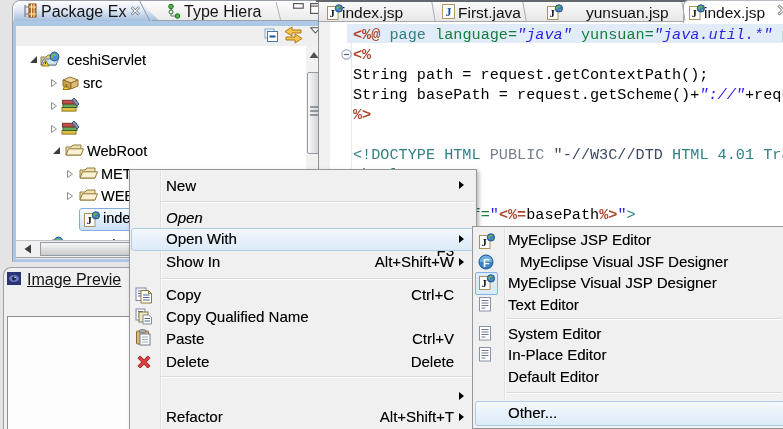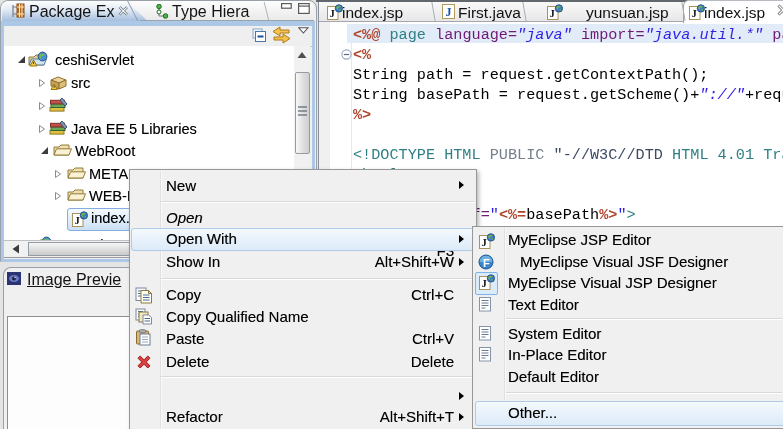--- a/index.html
+++ b/index.html
@@ -2,35 +2,35 @@
 <html><head>
 <meta charset="utf-8">
 <style>
 html,body{margin:0;padding:0;}
 body{width:783px;height:429px;overflow:hidden;font-family:"Liberation Sans",sans-serif;background:#e4e4e4;position:relative;}
 .abs{position:absolute;}
 .code{font-family:"Liberation Mono",monospace;font-size:15.2px;line-height:20px;}
 .code div{height:20px;white-space:pre;overflow:visible;}
 .t-red{color:#ae452c;font-weight:bold;}
 .t-teal{color:#2f8084;}
-.t-purple{color:#701a75;}
+.t-purple{color:#15803d;}
 .t-blue{color:#2e1ee6;font-style:italic;}
 .t-blue2{color:#2e1ee6;}
 .t-gray{color:#75808c;}
 .t-slate{color:#3d4a63;}
 .mitem{position:absolute;height:21.5px;line-height:21.5px;font-size:15px;color:#000;text-shadow:0.3px 0 0 rgba(0,0,0,0.4);}
 .msep{position:absolute;height:1px;background:#d9d9d9;border-bottom:1px solid #fff;}
 .hl{position:absolute;border:1px solid #aecbe8;border-radius:3px;background:linear-gradient(180deg,#f4f9fd 0%,#e9f2fb 45%,#dcebf8 100%);}
 .arrow-r{position:absolute;width:0;height:0;border-left:5px solid #000;border-top:4px solid transparent;border-bottom:4px solid transparent;}
 .treerow{position:absolute;font-size:14.5px;color:#000;white-space:pre;text-shadow:0.3px 0 0 rgba(0,0,0,0.35);}
 </style>
 </head>
 <body>
 
-<div class="abs" style="left:0;top:0;width:316px;height:258px;text-align:right;">
+<div class="abs" style="left:12px;top:0;width:316px;height:258px;text-align:right;">
 
   <div class="abs" style="left:0;top:0;width:315px;height:260px;border:1px solid #9aa0a8;border-radius:8px 8px 0 0;background:#f0f0f0;"></div>
 
   <div class="abs" style="left:1;top:1px;left:1px;width:313px;height:20px;background:linear-gradient(180deg,#fdfdfd,#e9e9e9);border-radius:8px 8px 0 0;"></div>
 
   <div class="abs" style="left:2px;top:1px;width:146px;height:20.5px;background:linear-gradient(180deg,#fcfdfe 0%,#dfe8f4 45%,#9fbbdc 100%);clip-path:polygon(0 100%,0 9px,3px 3px,9px 0,125px 0,146px 100%);"></div>
   <div class="abs" style="left:132px;top:0px;width:9px;height:21px;border-left:1.2px solid #8c98a8;transform:skewX(27deg);"></div>
 
   <svg class="abs" style="left:11px;top:3px;" width="15" height="16">
     <line x1="2" y1="2" x2="2" y2="14" stroke="#8a8a8a" stroke-width="1.4"></line>
@@ -149,21 +149,20 @@
 
     <svg class="abs" style="left:34px;top:78px;" width="8" height="10">
         <path d="M1.5 1.5 L6.5 5 L1.5 8.5 Z" fill="#fff" stroke="#8c8c8c"></path>
       </svg>
     <svg class="abs" style="left:45px;top:74px;" width="19" height="17">
       <rect x="1" y="10.5" width="14" height="3.6" fill="#e0c040" stroke="#907820"></rect>
       <rect x="2" y="6.9" width="14" height="3.6" fill="#68a858" stroke="#336633"></rect>
       <rect x="1.5" y="3.3" width="14" height="3.6" fill="#c05048" stroke="#803028"></rect>
       <path d="M13 1 L18 7 L16 9 L11 3 Z" fill="#8098b8" stroke="#40506a"></path>
     </svg>
-    <div class="treerow" style="left:67px;top:75px;">Java EE 5 Libraries</div>
 
     <svg class="abs" style="left:36px;top:100px;" width="9" height="9">
         <path d="M8 1 L8 8 L1 8 Z" fill="#3c3c3c"></path>
       </svg>
     <svg class="abs" style="left:49px;top:97px;" width="19" height="15">
       <path d="M1 4 L6 4 L8 2 L16 2 L16 12 L1 12 Z" fill="#f0dfae" stroke="#927c3a"></path>
       <path d="M1 12 L3.5 5.8 L18.5 5.8 L16 12 Z" fill="#faf0d2" stroke="#927c3a"></path>
     </svg>
     <div class="treerow" style="left:71px;top:143px;top:97px;">WebRoot</div>
 
@@ -265,21 +264,21 @@
 </svg>
 
 <div class="abs" style="left:347px;top:23.5px;width:436px;height:19.5px;background:#e2ecf9;"></div>
 
 <svg class="abs" style="left:341px;top:49px;" width="11" height="11">
   <circle cx="5.5" cy="5.5" r="4.6" fill="#fff" stroke="#97a5c8" stroke-width="1.1"></circle>
   <line x1="2.8" y1="5.5" x2="8.2" y2="5.5" stroke="#667" stroke-width="1.2"></line>
 </svg>
 
 <div class="abs code" style="left:353px;top:25px;width:600px;">
-<div style="height:20px;"><span class="t-red">&lt;%@</span> <span class="t-teal">page</span> <span class="t-purple">language=</span><span class="t-blue">"java"</span> <span class="t-purple">import=</span><span class="t-blue">"java.util.*"</span><span class="t-purple"> pa</span></div>
+<div style="height:20px;"><span class="t-red">&lt;%@</span> <span class="t-teal">page</span> <span class="t-purple">language=</span><span class="t-blue">"java"</span> <span class="t-purple">yunsuan=</span><span class="t-blue">"java.util.*"</span><span class="t-purple"> pa</span></div>
 <div style="height:20px;"><span class="t-red">&lt;%</span></div>
 <div style="height:20px;">String path = request.getContextPath();</div>
 <div style="height:20px;">String basePath = request.getScheme()+<span class="t-blue">"://"</span>+requ</div>
 <div style="height:20px;"><span class="t-red">%&gt;</span></div>
 <div style="height:20px;"></div>
 <div style="height:20px;"><span class="t-teal">&lt;!DOCTYPE HTML</span> <span class="t-gray">PUBLIC</span> <span class="t-slate">"-//W3C//DTD</span> <span class="t-teal">HTML 4.01 Tra</span></div>
 <div style="height:20px;"><span class="t-teal">&lt;html&gt;</span></div>
 <div style="height:20px;">  <span class="t-teal">&lt;head&gt;</span></div>
 <div style="height:20px;">    <span class="t-teal">&lt;base</span> <span class="t-purple">href=</span><span class="t-blue2">"</span><span class="t-red">&lt;%=</span>basePath<span class="t-red">%&gt;</span><span class="t-blue2">"</span><span class="t-teal">&gt;</span></div>
 </div>

